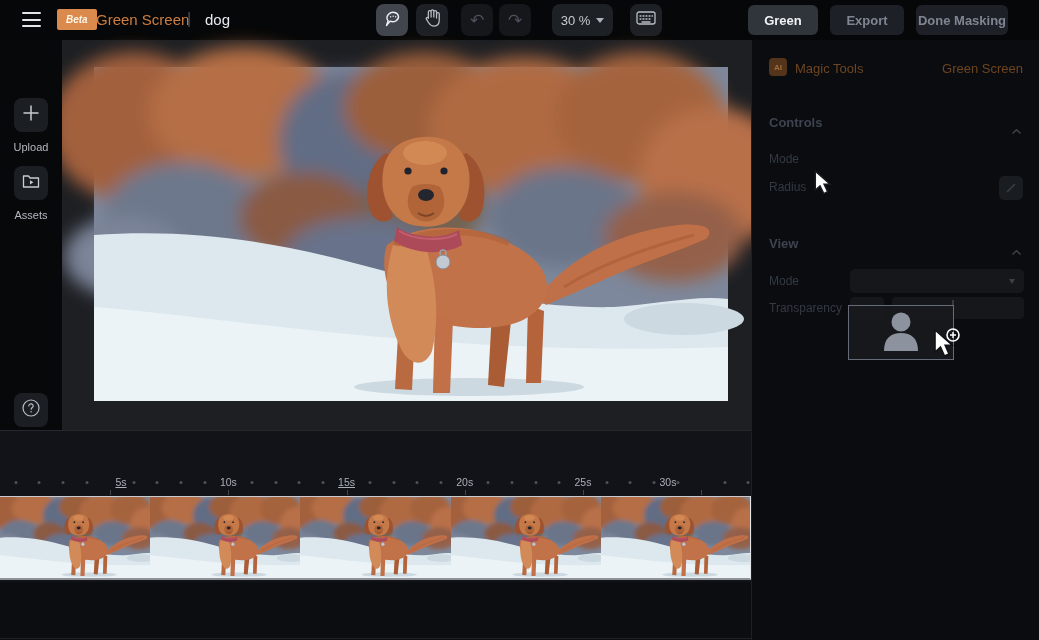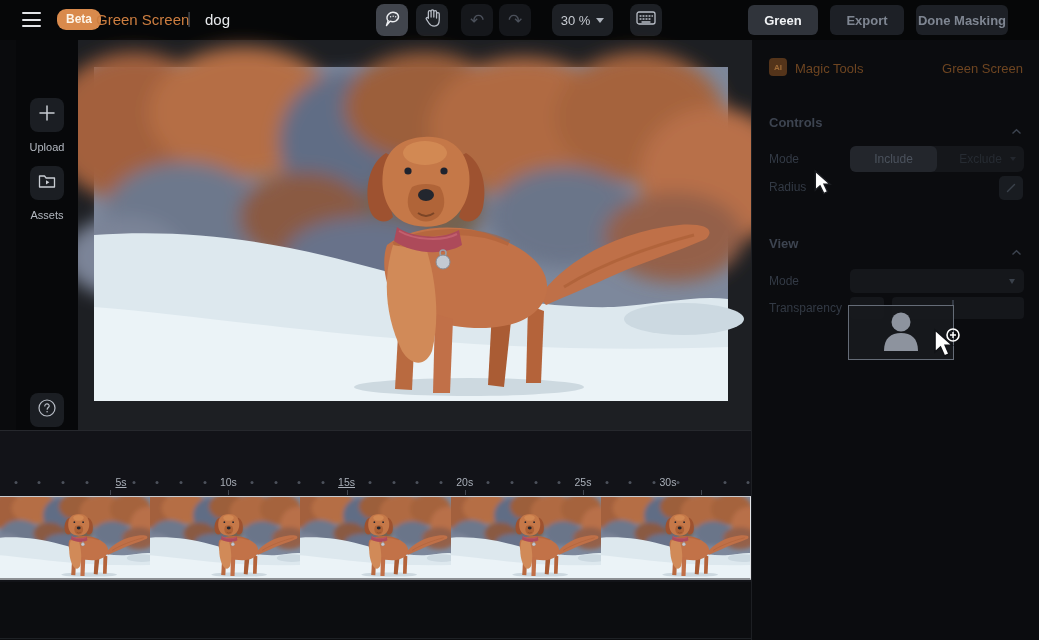--- a/index.html
+++ b/index.html
@@ -5,21 +5,21 @@
   * { box-sizing: border-box; margin: 0; padding: 0; }
   html,body { background:#000; }
   body { font-family:"Liberation Sans", sans-serif; }
   #app { position:relative; width:1039px; height:640px; overflow:hidden; background:#0a0b0d; }
 
   
   .topbar { position:absolute; left:0; top:0; width:1039px; height:40px; background:#060708; }
   .hamburger { position:absolute; left:22px; top:12px; width:19px; height:15px; cursor:pointer; }
   .hamburger span { display:block; height:2px; background:#e3e5e8; border-radius:1px; margin-bottom:4.5px; }
   .beta-badge { position:absolute; left:57px; top:9px; height:21px; padding:0 9px; background:#d98a4c;
-    border-radius:9px; color:#fdf4e7; font-size:12px; font-weight:bold; line-height:21px; }
+    border-radius:2px; color:#fdf4e7; font-size:10px; font-weight:bold; line-height:21px;font-style:italic; }
   .app-title { position:absolute; left:96px; top:0; line-height:40px; font-size:15px; color:#cd7e40; }
   .title-pipe { position:absolute; left:187px; top:0; line-height:38px; font-size:16px; color:#4c5057; }
   .project-name { position:absolute; left:205px; top:0; line-height:40px; font-size:15px; color:#e8eaed; }
 
   .toolbtn { position:absolute; top:4px; width:32px; height:32px; border-radius:8px; background:#1d2025;
     display:flex; align-items:center; justify-content:center; cursor:pointer; }
   .toolbtn.active { background:#41454d; }
   .toolbtn.ghost { background:#15171b; }
   .undoredo { font-family:"DejaVu Sans", sans-serif; font-size:17px; color:#4b505a; line-height:1; }
   .zoomctl { position:absolute; left:552px; top:4px; width:61px; height:32px; border-radius:8px; background:#1d2025;
@@ -28,21 +28,21 @@
   .caret-down { width:0; height:0; border-left:4px solid transparent; border-right:4px solid transparent;
     border-top:5px solid #aeb4bd; }
 
   .tbtn { position:absolute; top:5px; height:30px; border-radius:6px; border:none; font-family:inherit;
     font-size:13px; font-weight:bold; cursor:pointer; }
   .tbtn.primary { left:748px; width:70px; background:#30343b; color:#f0f2f4; }
   .tbtn.sec1 { left:830px; width:74px; background:#1d2026; color:#7f8692; }
   .tbtn.sec2 { left:916px; width:92px; background:#1d2026; color:#7f8692; }
 
   
-  .sidebar { position:absolute; left:16px; top:40px; width:62px; height:390px; background:#07080a; }
+  .sidebar { position:absolute; left:0; top:40px; width:62px; height:390px; background:#07080a; }
   .side-btn { position:absolute; left:14px; width:34px; height:34px; border-radius:8px; background:#1b1e23;
     display:flex; align-items:center; justify-content:center; cursor:pointer; }
   .side-label { position:absolute; left:0; width:62px; text-align:center; font-size:11px; color:#b3b8c0; }
 
   
   .canvas-area { position:absolute; left:62px; top:40px; width:689px; height:390px; background:#1d1f23; }
   .video-frame { position:absolute; left:32px; top:27px; width:634px; height:334px; background:#6a7388; cursor:crosshair; }
   .video-frame svg { display:block; }
 
   
@@ -257,27 +257,20 @@
     <div class="rp-tool">Green Screen</div>
 
     <div class="rp-section" style="top:75px">Controls</div>
     <span class="rp-chev" style="top:80px">
       <svg width="9" height="5" viewBox="0 0 9 5" fill="none" stroke="#3d4450" stroke-width="1.4">
           <path d="M0.5 4.5 L4.5 0.8 L8.5 4.5"></path>
         </svg>
     </span>
 
     <div class="rp-label" style="top:112px">Mode</div>
-    <div class="segctl">
-      <div class="seg sel">Include</div>
-      <div class="seg dim">
-        <span>Exclude</span>
-        <span class="segcaret"></span>
-      </div>
-    </div>
 
     <div class="rp-label" style="top:140px">Radius</div>
     <div class="radius-btn">
       <svg width="12" height="12" viewBox="0 0 12 12" stroke="#3a414b" stroke-width="1.4" stroke-linecap="round">
           <path d="M2.5 9.5 L9.5 2.5"></path>
         </svg>
     </div>
 
     <div class="rp-section" style="top:196px">View</div>
     <span class="rp-chev" style="top:201px">

